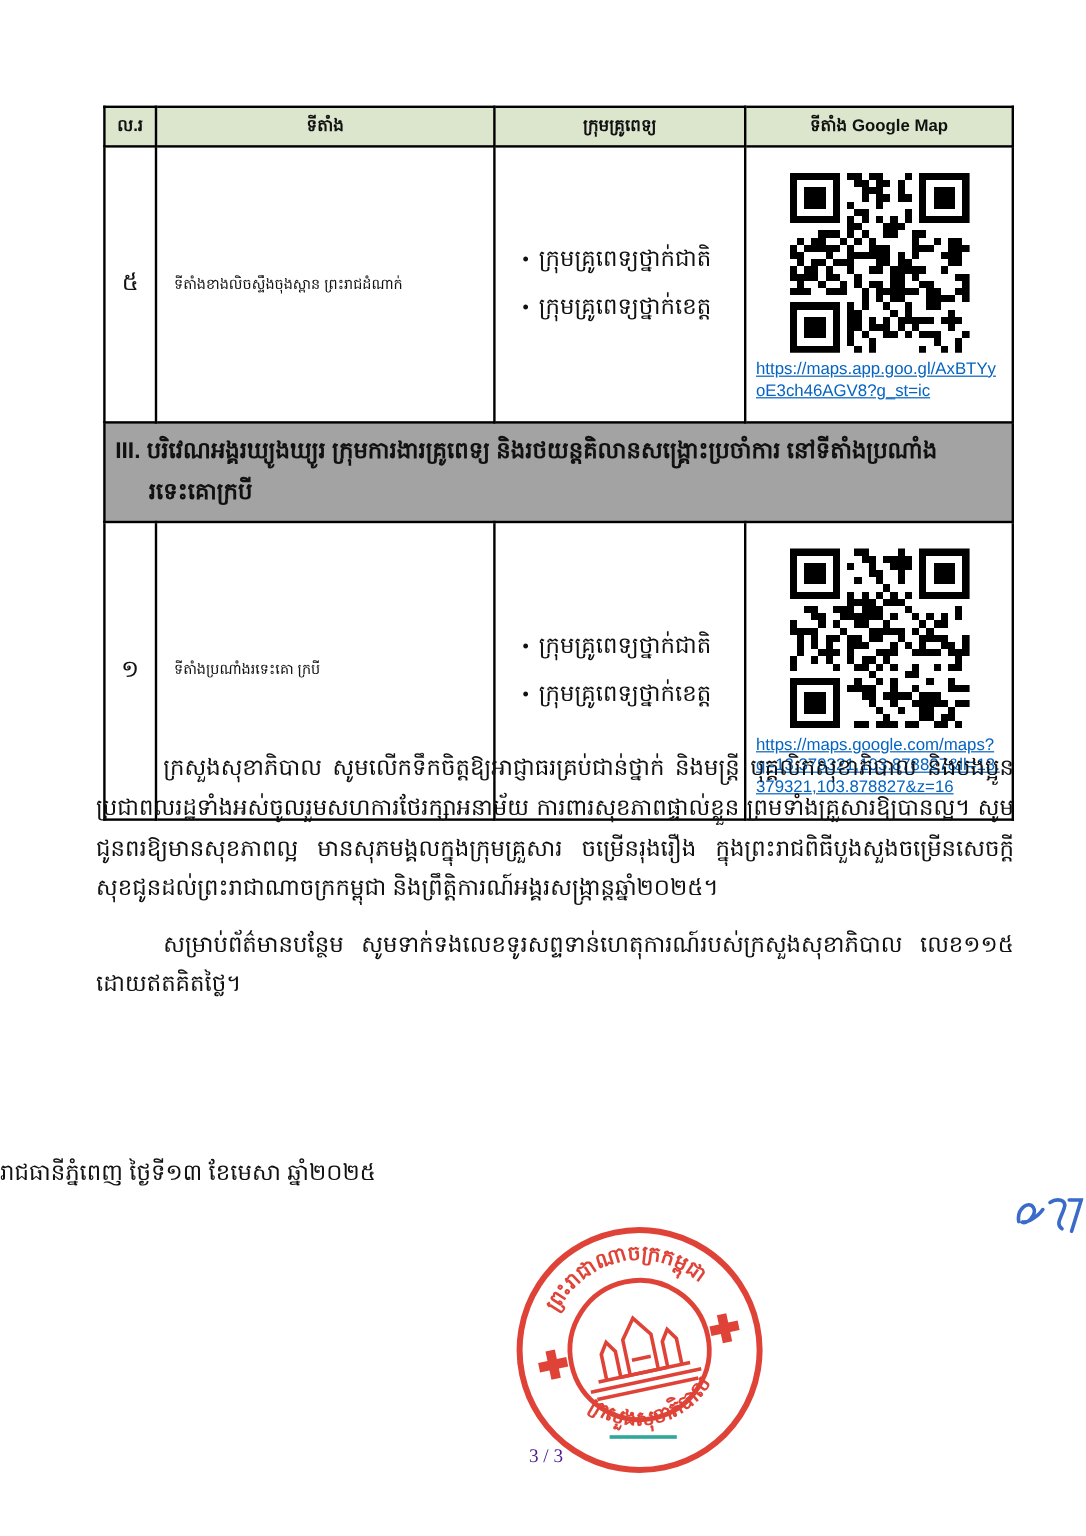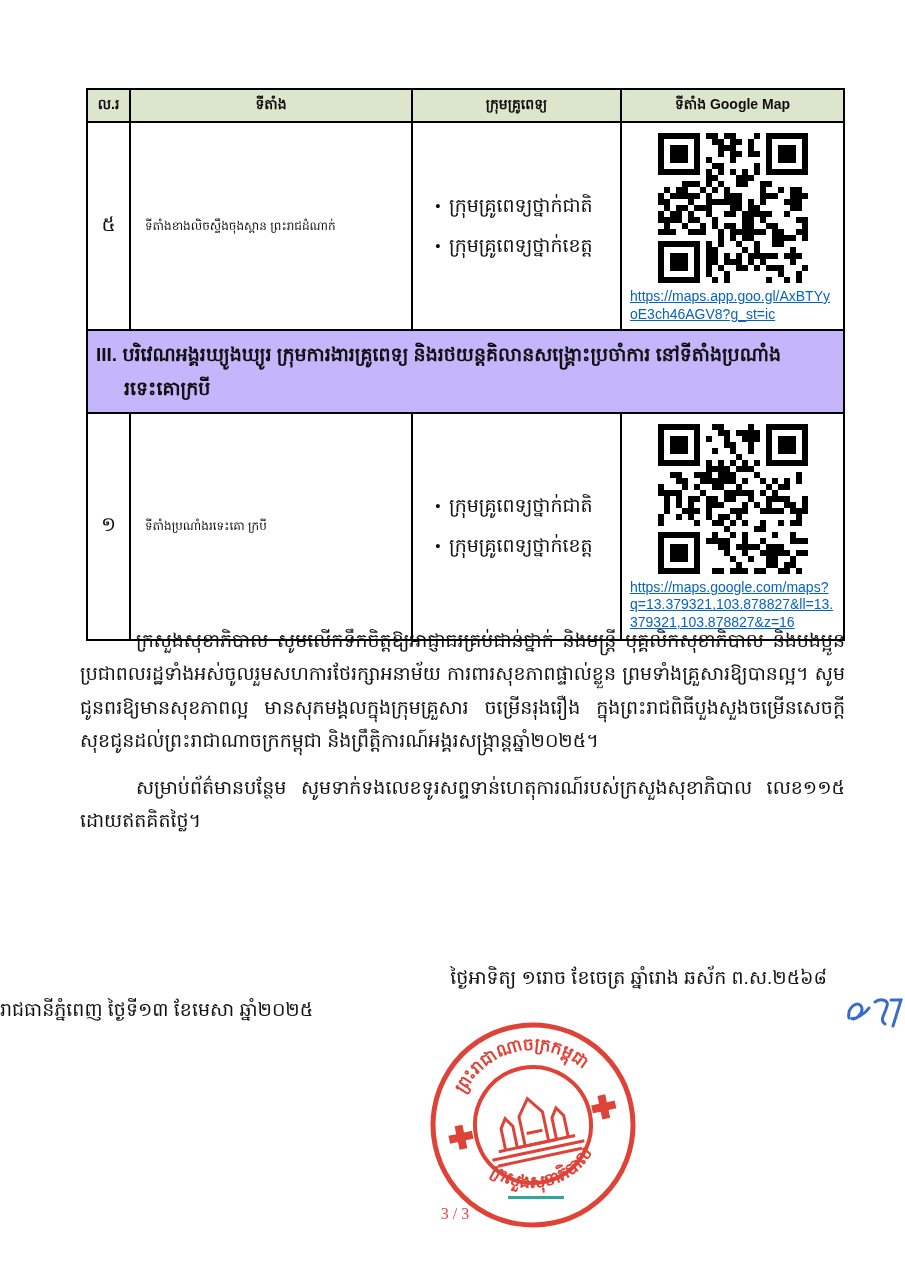--- a/index.html
+++ b/index.html
@@ -32,34 +32,34 @@
   }
   .col-no   { width:43px;  }
   .col-loc  { width:282px; }
   .col-team { width:209px; }
   .col-map  { width:223px; }
   td.cell-no { text-align:center; font-size:20px; }
   td.cell-loc { padding:8px 10px 8px 14px; font-size:12px; line-height:1.9; }
   td.cell-team { padding:8px 6px 8px 14px; font-size:19px; }
   .team-line { display:flex; align-items:flex-start; line-height:2.1; }
   .bullet { width:22px; flex:0 0 22px; text-align:center; font-size:15px; padding-top:4px; }
-  td.cell-map { padding:6px 8px; vertical-align:top; }
+  td.cell-map { padding:17px 8px; vertical-align:top; }
   .qr { display:block; width:150px; height:150px; margin:4px auto 5px auto; }
   .qr svg { width:100%; height:100%; display:block; }
   a.map-link {
     display:block;
     font-size:14px; line-height:1.26;
     color:#0563c1; text-decoration:underline;
     word-break:break-all;
     font-family:"Liberation Sans","DejaVu Sans",sans-serif;
   }
   tr.row-a > td { height:194px; }
   tr.row-b > td { height:227px; }
   td.section-cell {
-    background:#c4b5fd;
+    background:#a3a3a3;
     font-weight:bold; font-size:19px;
     line-height:1.75;
     padding:7px 10px 7px 36px;
     text-indent:-28px;
     height:66px;
     vertical-align:middle;
   }
   
   .body-text {
     position:absolute; left:80px; top:624px; width:765px;
@@ -87,21 +87,21 @@
   }
   
   .scan-artifact {
     position:absolute; left:508px; top:1196px;
     width:56px; height:3px; background:#2fa79a;
   }
   .page-number {
     position:absolute; left:380px; top:1205px; width:150px;
     text-align:center;
     font-family:"Liberation Serif","DejaVu Serif",serif;
-    font-size:16px; color:#ef4444;
+    font-size:16px; color:#4c1d95;
   }
 </style>
 </head>
 <body>
 
 <div class="page">
 
   <table class="loc-table">
     <colgroup>
       <col class="col-no">
@@ -763,21 +763,20 @@
     </tr>
   </tbody>
     </table>
 
   <div class="body-text">
     <p>ក្រសួងសុខាភិបាល សូមលើកទឹកចិត្តឱ្យអាជ្ញាធរគ្រប់ជាន់ថ្នាក់ និងមន្ត្រី បុគ្គលិកសុខាភិបាល និងបងប្អូន ប្រជាពលរដ្ឋទាំងអស់ចូលរួមសហការថែរក្សាអនាម័យ ការពារសុខភាពផ្ទាល់ខ្លួន ព្រមទាំងគ្រួសារឱ្យបានល្អ។ សូមជូនពរឱ្យមានសុខភាពល្អ មានសុភមង្គលក្នុងក្រុមគ្រួសារ ចម្រើនរុងរឿង ក្នុងព្រះរាជពិធីបួងសួងចម្រើនសេចក្ដី សុខជូនដល់ព្រះរាជាណាចក្រកម្ពុជា និងព្រឹត្តិការណ៍អង្គរសង្ក្រាន្តឆ្នាំ២០២៥។</p>
     <p>សម្រាប់ព័ត៌មានបន្ថែម សូមទាក់ទងលេខទូរសព្ទទាន់ហេតុការណ៍របស់ក្រសួងសុខាភិបាល លេខ១១៥ ដោយឥតគិតថ្លៃ។</p>
   </div>
 
   <div class="date-block">
-    <div class="date-line1">ថ្ងៃអាទិត្យ ១រោច ខែចេត្រ ឆ្នាំរោង ឆស័ក ព.ស.២៥៦៨</div>
     <div class="date-line2">រាជធានីភ្នំពេញ ថ្ងៃទី១៣ ខែមេសា ឆ្នាំ២០២៥</div>
   </div>
 
   <svg class="signature" viewBox="0 0 58 44">
     <path d="M4 28 C2 18, 12 10, 16 16 C20 22, 10 32, 6 28 C10 30, 20 24, 24 18" fill="none" stroke="#3a6bc9" stroke-width="3" stroke-linecap="round"></path>
     <path d="M30 12 C36 8, 44 10, 42 16 C40 24, 34 30, 40 34" fill="none" stroke="#3a6bc9" stroke-width="3" stroke-linecap="round"></path>
     <path d="M46 10 L56 10 L48 36" fill="none" stroke="#3a6bc9" stroke-width="3" stroke-linecap="round"></path>
   </svg>
 
   <svg class="stamp" viewBox="0 0 210 210">

